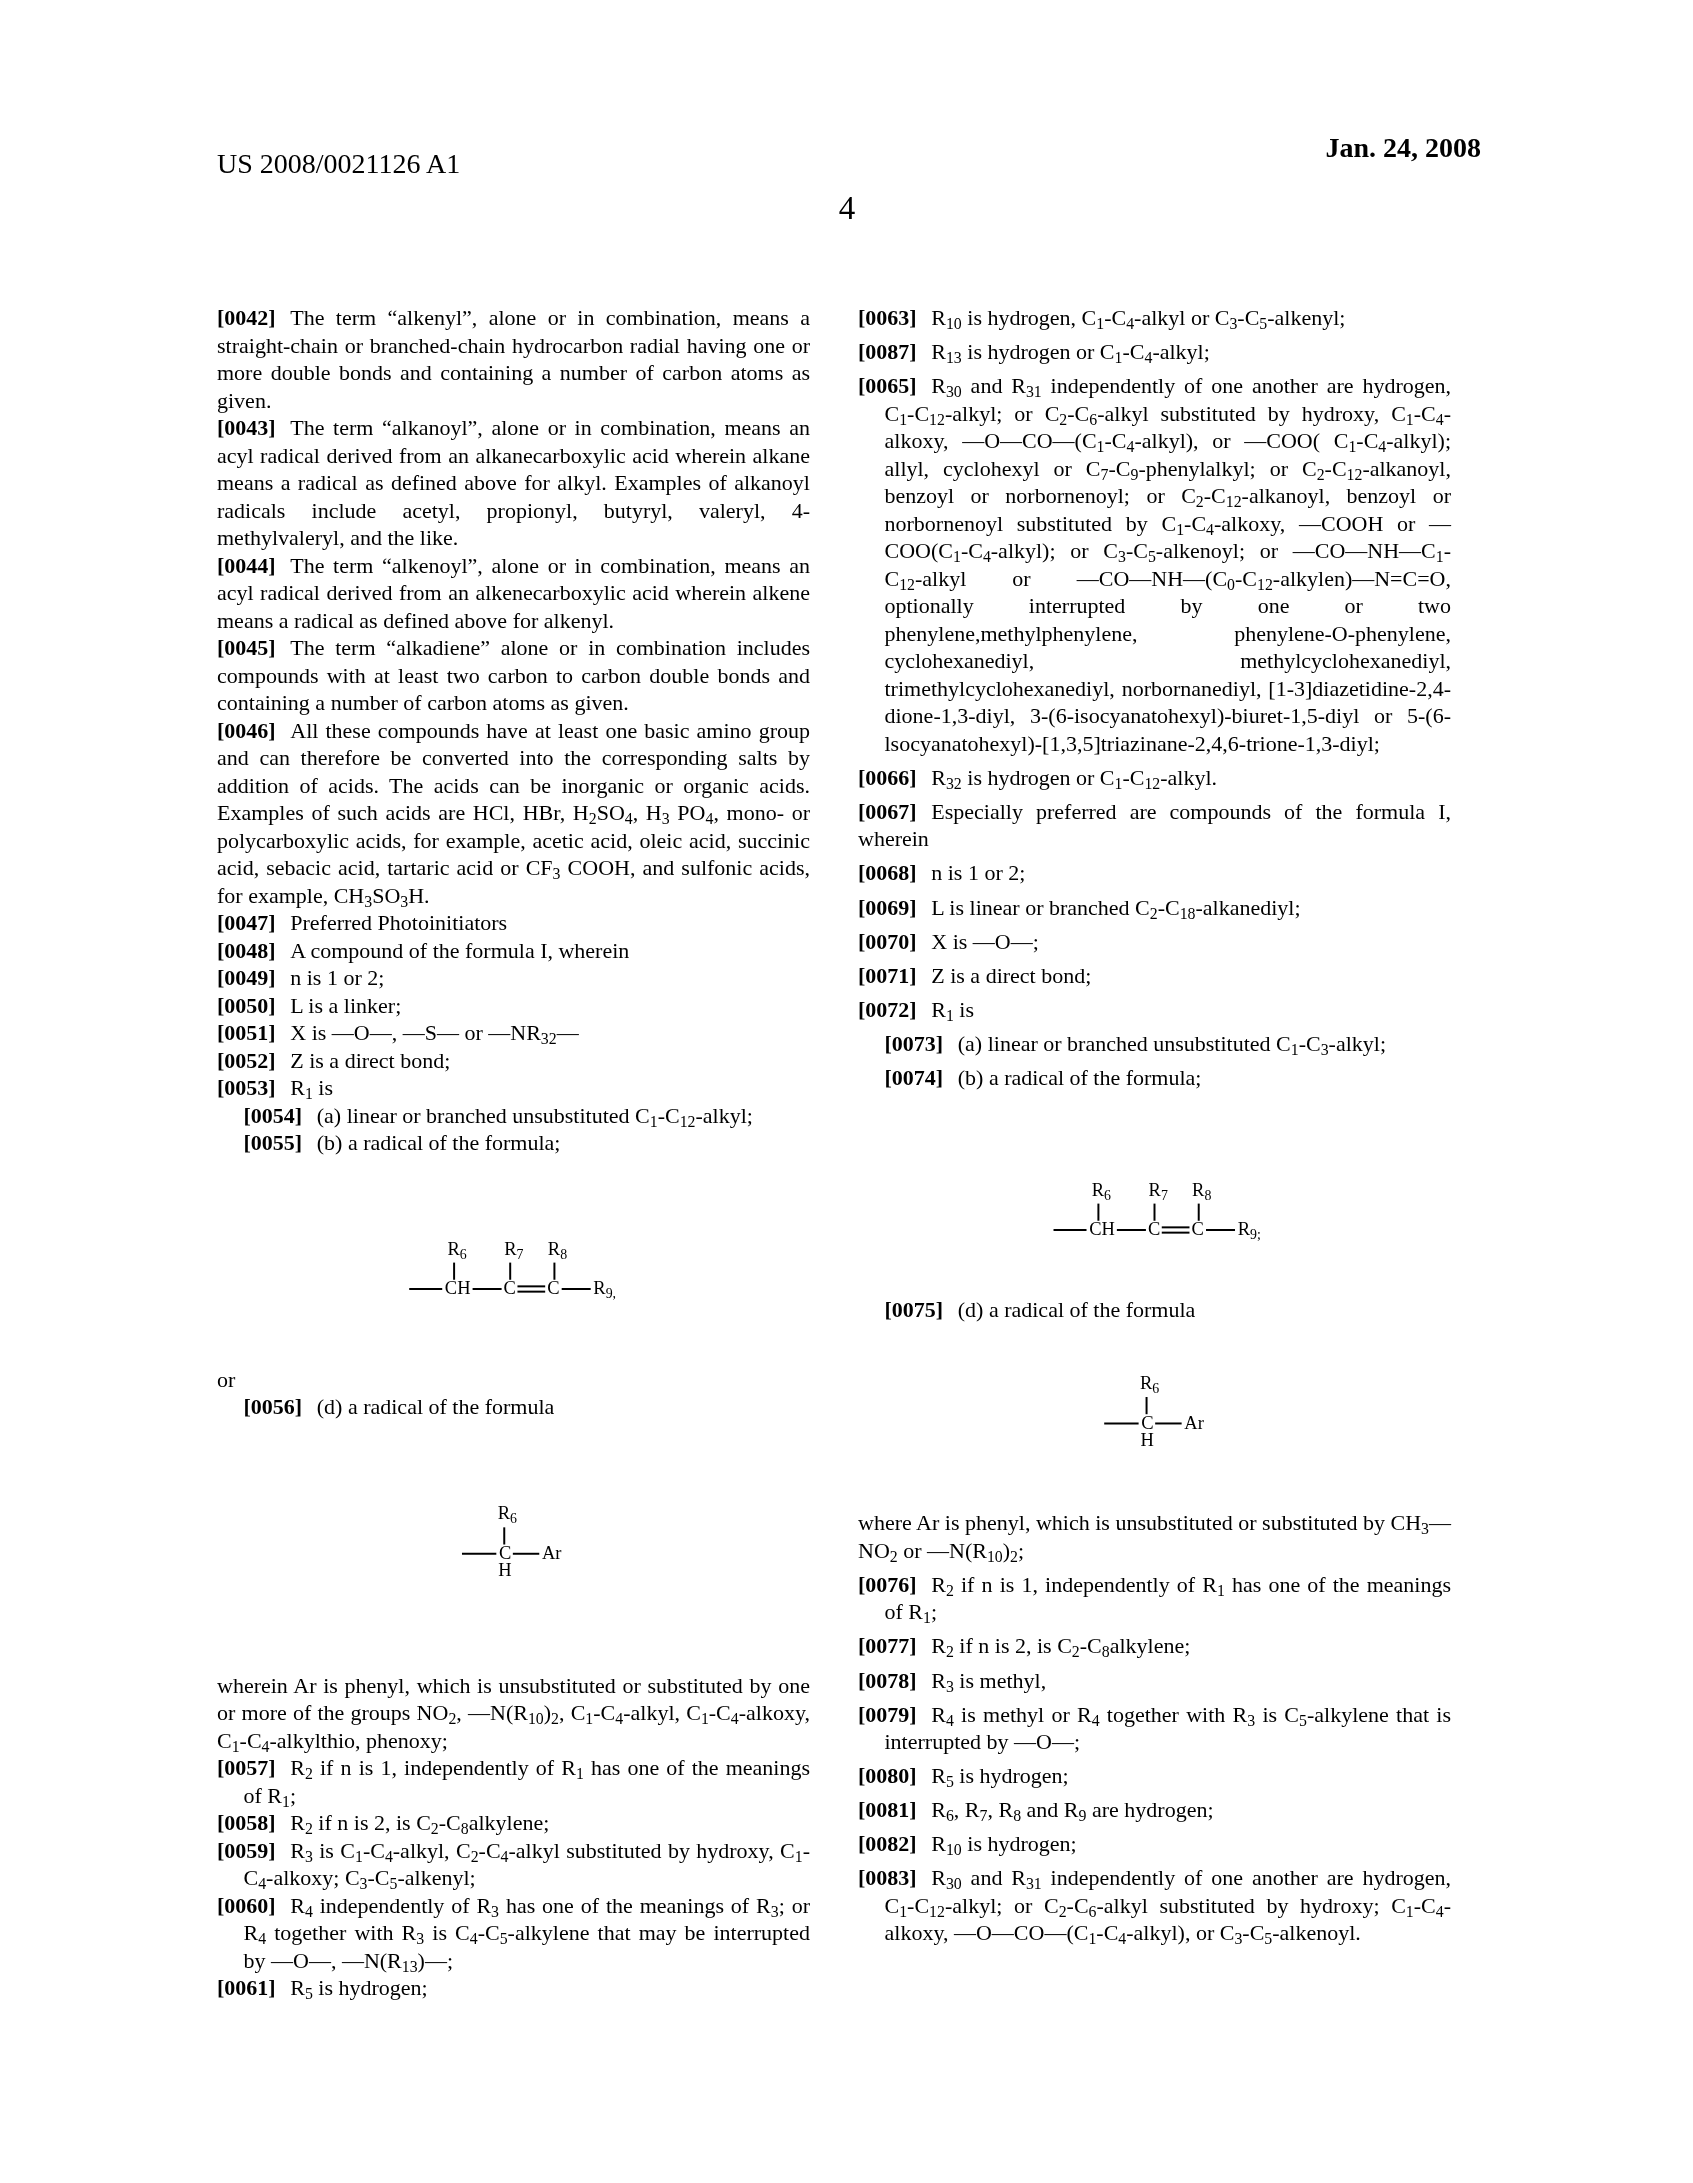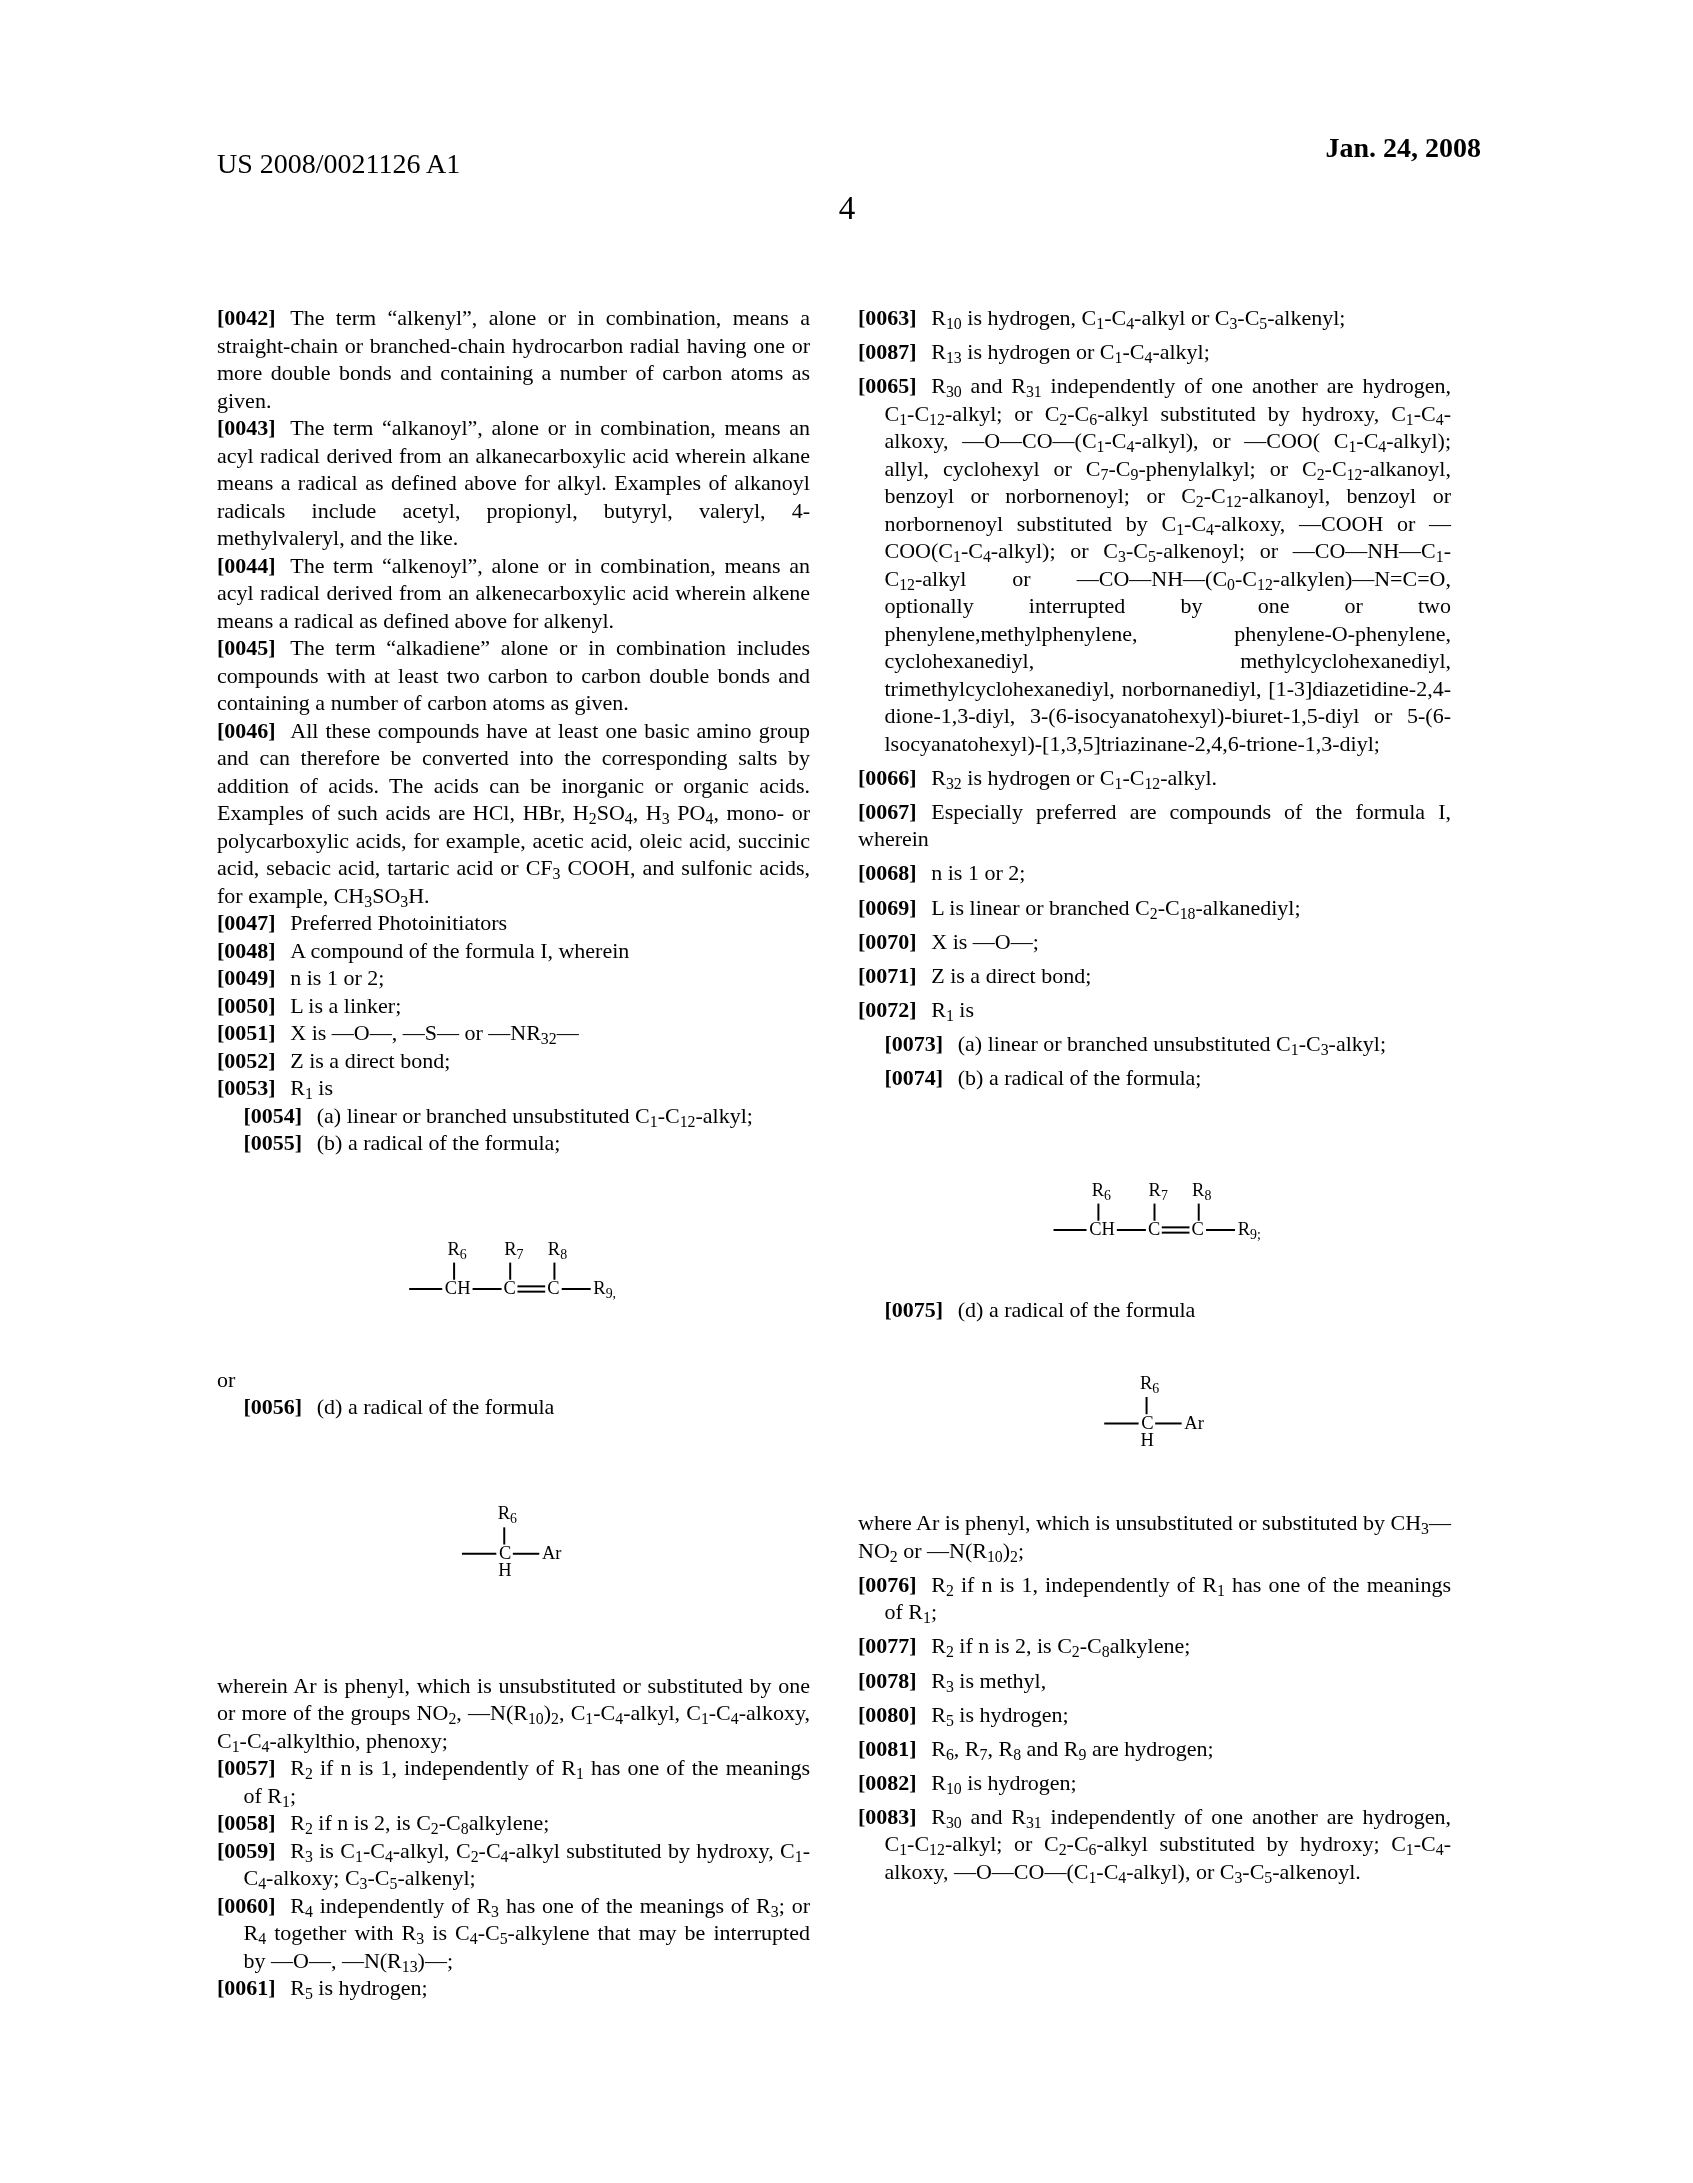--- a/index.html
+++ b/index.html
@@ -128,18 +128,19 @@
         <text x="428" y="149" font-size="28">C</text>
         <text x="427" y="175" font-size="28">H</text>
         <line x1="449" y1="141" x2="489" y2="141" stroke="#000" stroke-width="3"></line>
         <text x="493" y="149" font-size="28">Ar</text>
       </svg>
     </div>
     <p class="para flush"><span>where Ar is phenyl, which is unsubstituted or substituted by CH<sub>3</sub>—NO<sub>2</sub> or —N(R<sub>10</sub>)<sub>2</sub>;</span></p>
     <p class="para hang"><span class="num">[0076]</span><span>R<sub>2</sub> if n is 1, independently of R<sub>1</sub> has one of the meanings of R<sub>1</sub>;</span></p>
     <p class="para hang"><span class="num">[0077]</span><span>R<sub>2</sub> if n is 2, is C<sub>2</sub>-C<sub>8</sub>alkylene;</span></p>
     <p class="para hang"><span class="num">[0078]</span><span>R<sub>3</sub> is methyl,</span></p>
+    <p class="para hang"><span class="num">[0079]</span><span>R<sub>4</sub> is methyl or R<sub>4</sub> together with R<sub>3</sub> is C<sub>5</sub>-alkylene that is interrupted by —O—;</span></p>
     <p class="para hang"><span class="num">[0080]</span><span>R<sub>5</sub> is hydrogen;</span></p>
     <p class="para hang"><span class="num">[0081]</span><span>R<sub>6</sub>, R<sub>7</sub>, R<sub>8</sub> and R<sub>9</sub> are hydrogen;</span></p>
     <p class="para hang"><span class="num">[0082]</span><span>R<sub>10</sub> is hydrogen;</span></p>
     <p class="para hang"><span class="num">[0083]</span><span>R<sub>30</sub> and R<sub>31</sub> independently of one another are hydrogen, C<sub>1</sub>-C<sub>12</sub>-alkyl; or C<sub>2</sub>-C<sub>6</sub>-alkyl substituted by hydroxy; C<sub>1</sub>-C<sub>4</sub>-alkoxy, —O—CO—(C<sub>1</sub>-C<sub>4</sub>-alkyl), or C<sub>3</sub>-C<sub>5</sub>-alkenoyl.</span></p>
   </div>
 
 
 </body></html>

